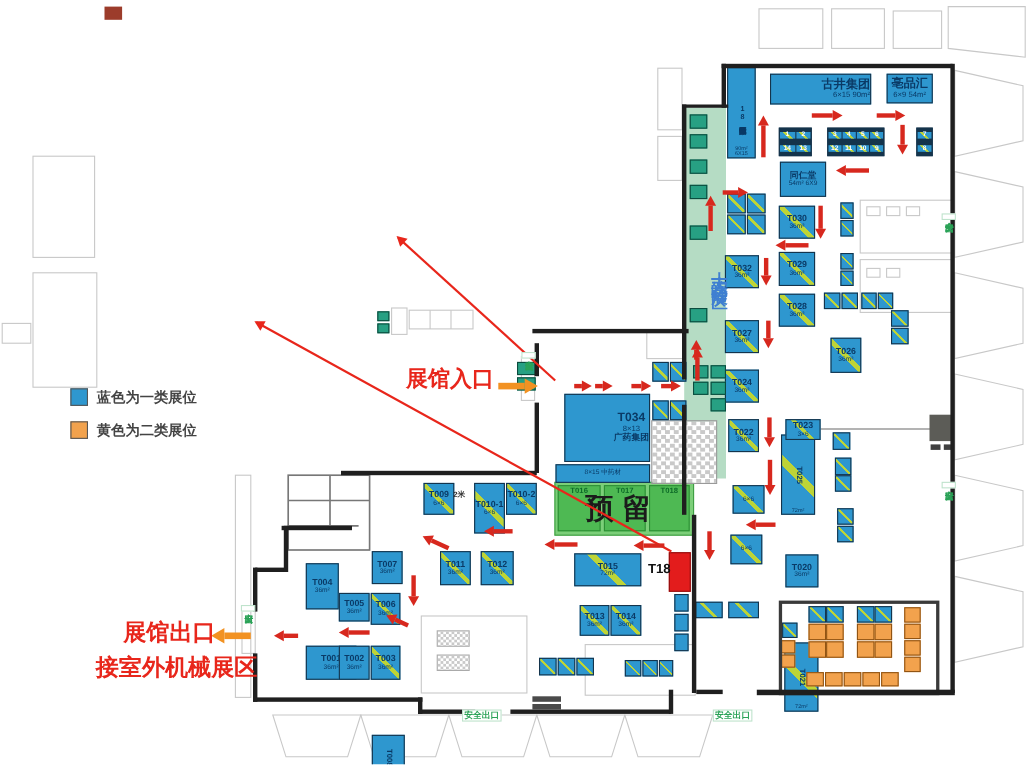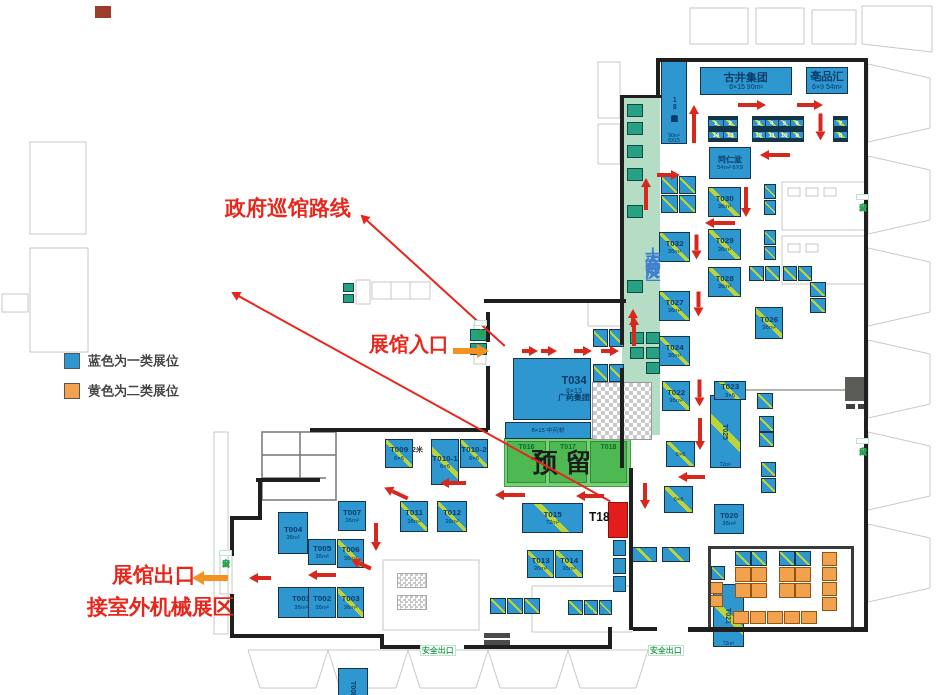--- a/index.html
+++ b/index.html
@@ -134,21 +134,20 @@
     </div>
     <div class="legrow">
       <span class="sw" style="background:#f2a24d;"></span>
       <span class="lab">黄色为二类展位</span>
     </div>
   </div>
 
   <div class="leader" style="left:362px;top:215px;width:193px;transform:rotate(42.3deg);"></div>
   <div class="leader" style="left:233px;top:292px;width:431px;transform:rotate(28.9deg);"></div>
 
-  <div class="ann" style="left:225px;top:194px;font-size:21px;">政府巡馆路线</div>
   <div class="ann" style="left:369px;top:331px;font-size:20px;">展馆入口</div>
   <div class="ann" style="left:112px;top:561px;font-size:21px;">展馆出口</div>
   <div class="ann" style="left:87px;top:593px;font-size:21px;">接室外机械展区</div>
 
   <div id="aisle">2米</div>
 
 <div class="wall" style="left: 620px; top: 95px; width: 4px; height: 250px;"></div>
     <div class="wall" style="left: 620px; top: 95px; width: 42px; height: 3px;"></div>
     <div class="wall" style="left: 656px; top: 58px; width: 4px; height: 40px;"></div>
     <div class="wall" style="left: 656px; top: 58px; width: 210px; height: 4px;"></div>
@@ -168,21 +167,21 @@
     <div class="wall" style="left: 310px; top: 428px; width: 178px; height: 4px;"></div>
     <div class="wall" style="left: 486px; top: 312px; width: 4px; height: 30px;"></div>
     <div class="wall" style="left: 486px; top: 366px; width: 4px; height: 64px;"></div>
     <div class="wall" style="left: 484px; top: 299px; width: 142px; height: 4px;"></div>
     <div class="wall" style="left: 620px; top: 368px; width: 4px; height: 100px;"></div>
     <div class="wall" style="left: 629px; top: 468px; width: 4px; height: 162px;"></div>
     <div class="booth vert vu" style="left: 661px; top: 61px; width: 26px; height: 83px;">
       <span class="bn">18个民族特色医药医疗展</span>
       <span class="bs">90m² 6X15</span>
     </div>
-    <div class="booth big" style="left: 700px; top: 67px; width: 92px; height: 28px;">
+    <div class="booth big" style="left: 700px; top: 67px; width: 92px; height: 28px; align-items: flex-end;">
       <span class="bn">古井集团</span>
       <span class="bs">6×15  90m²</span>
     </div>
     <div class="booth big" style="left: 806px; top: 67px; width: 42px; height: 27px;">
       <span class="bn">亳品汇</span>
       <span class="bs">6×9 54m²</span>
     </div>
     <div class="booth cells" style="left: 708px; top: 116px; width: 30px; height: 26px; grid-template-columns: repeat(2, 1fr);">
       <div>1</div>
       <div>2</div>

